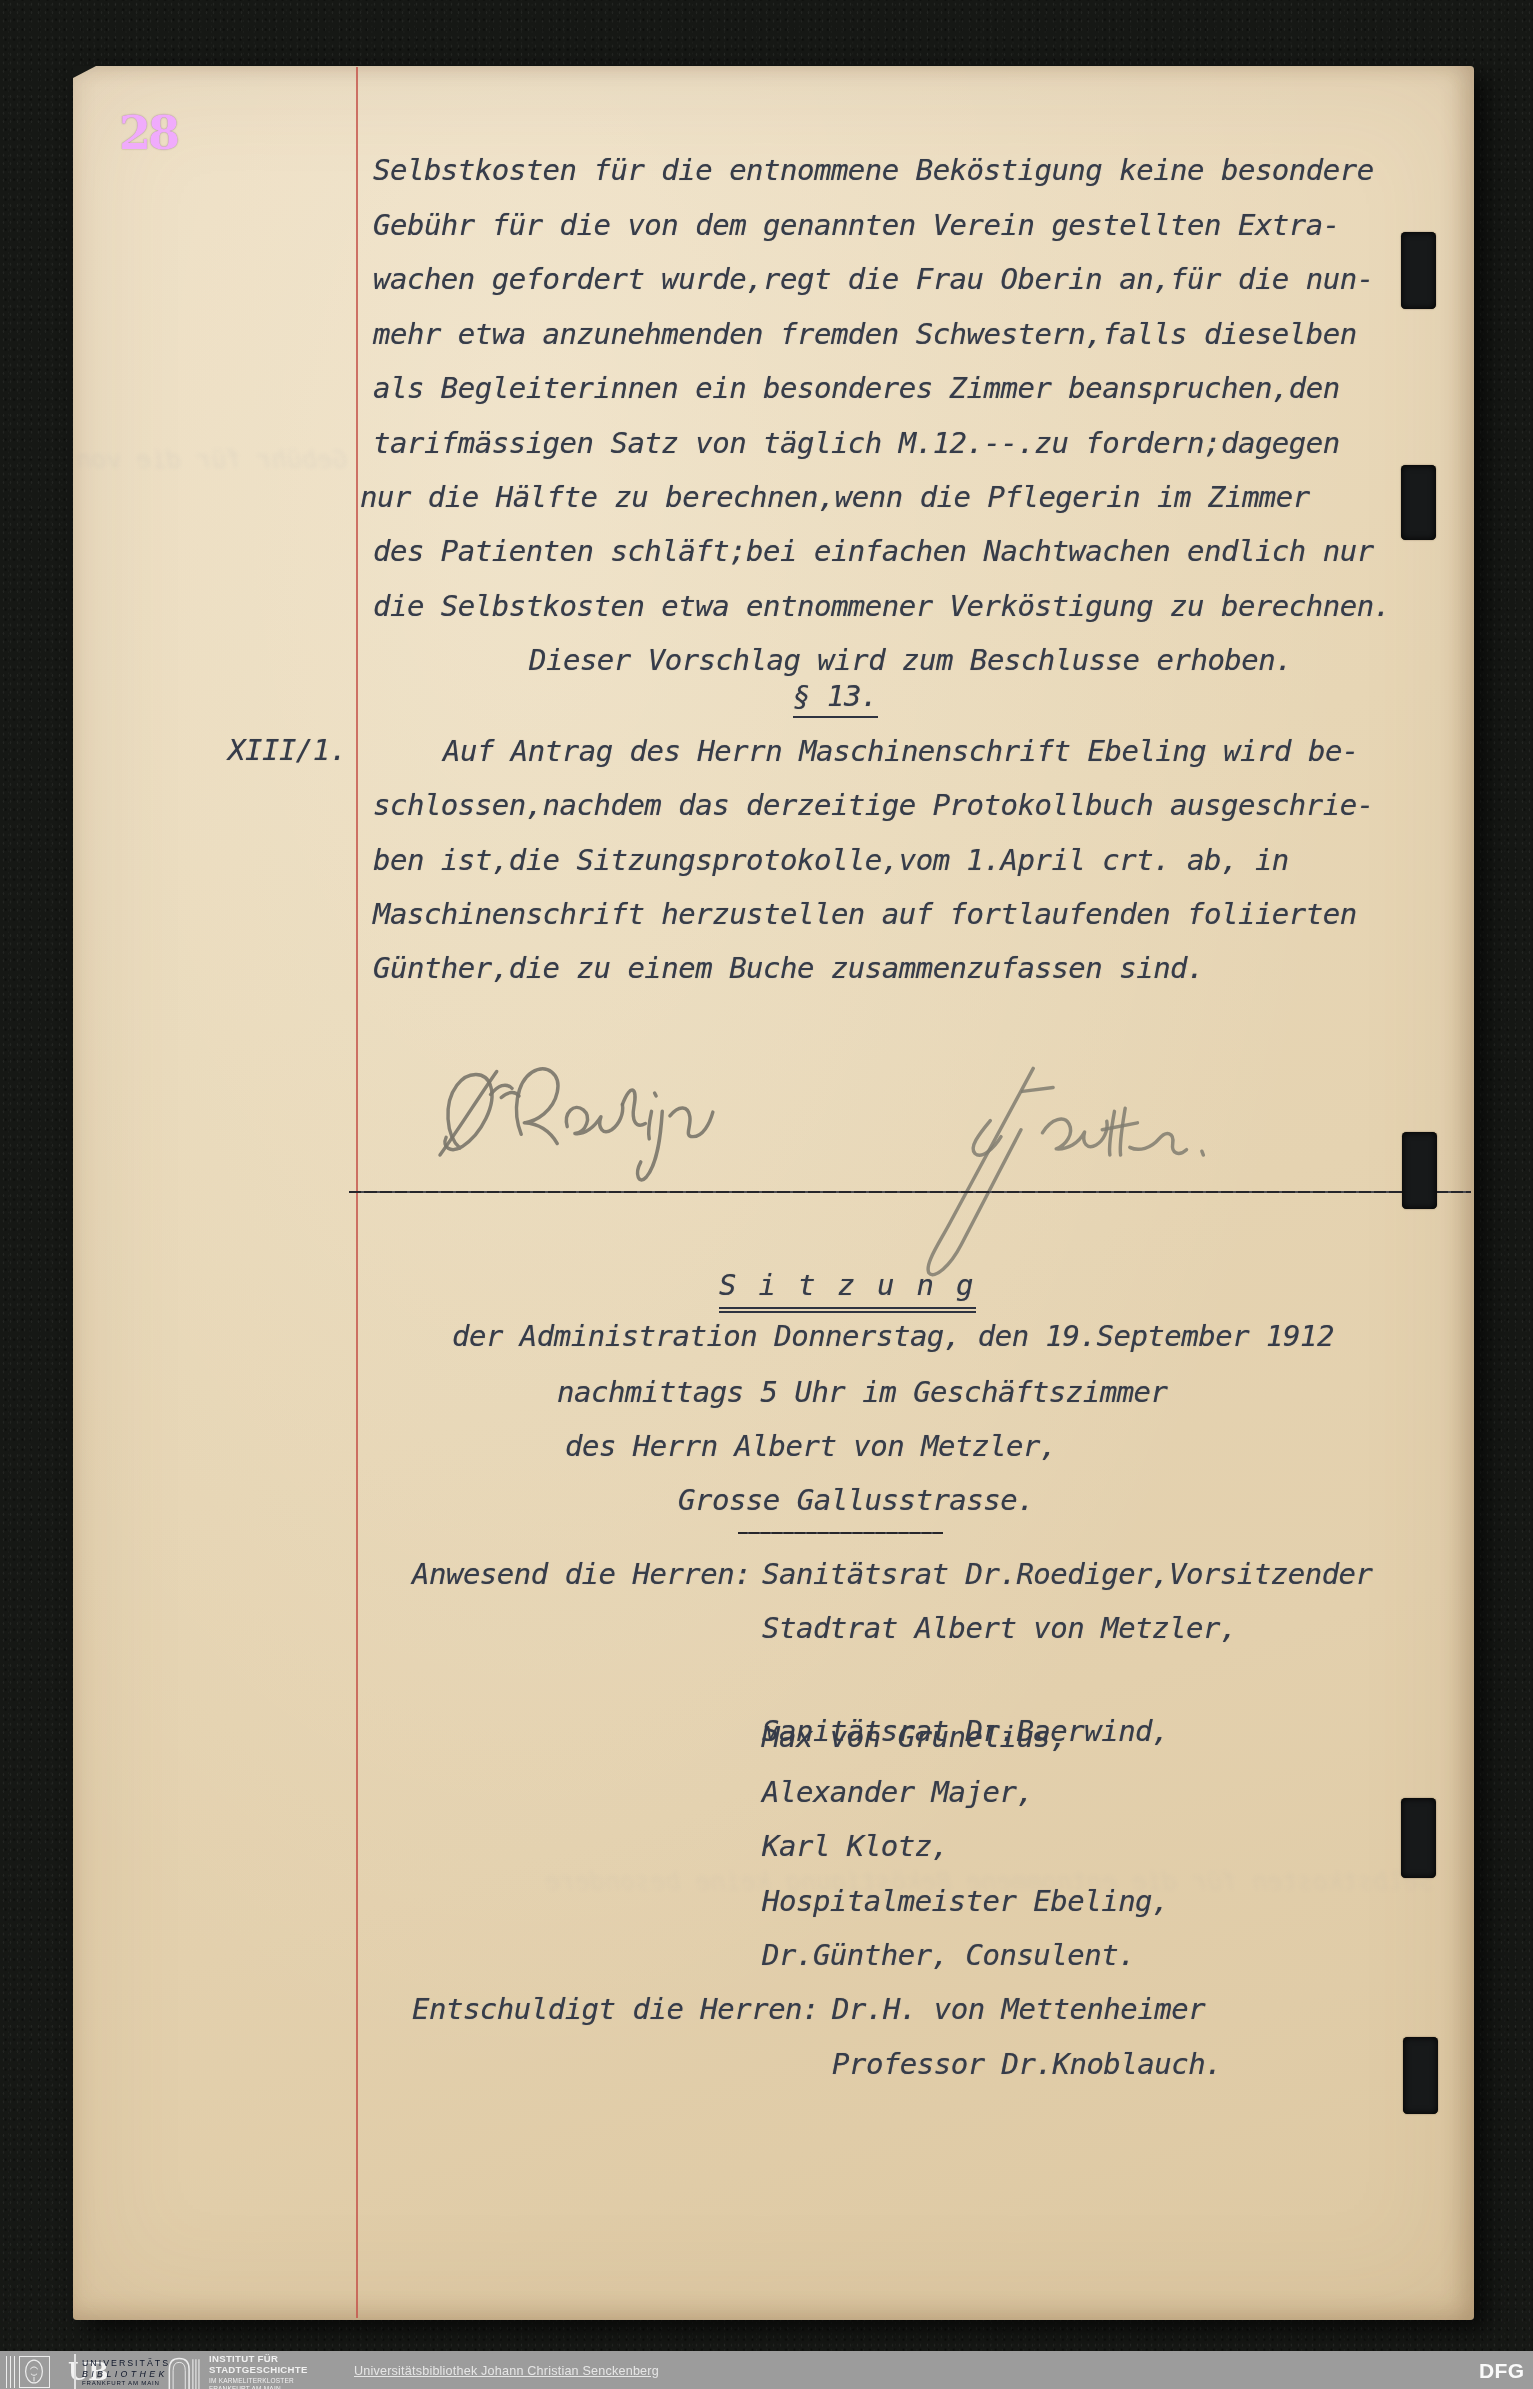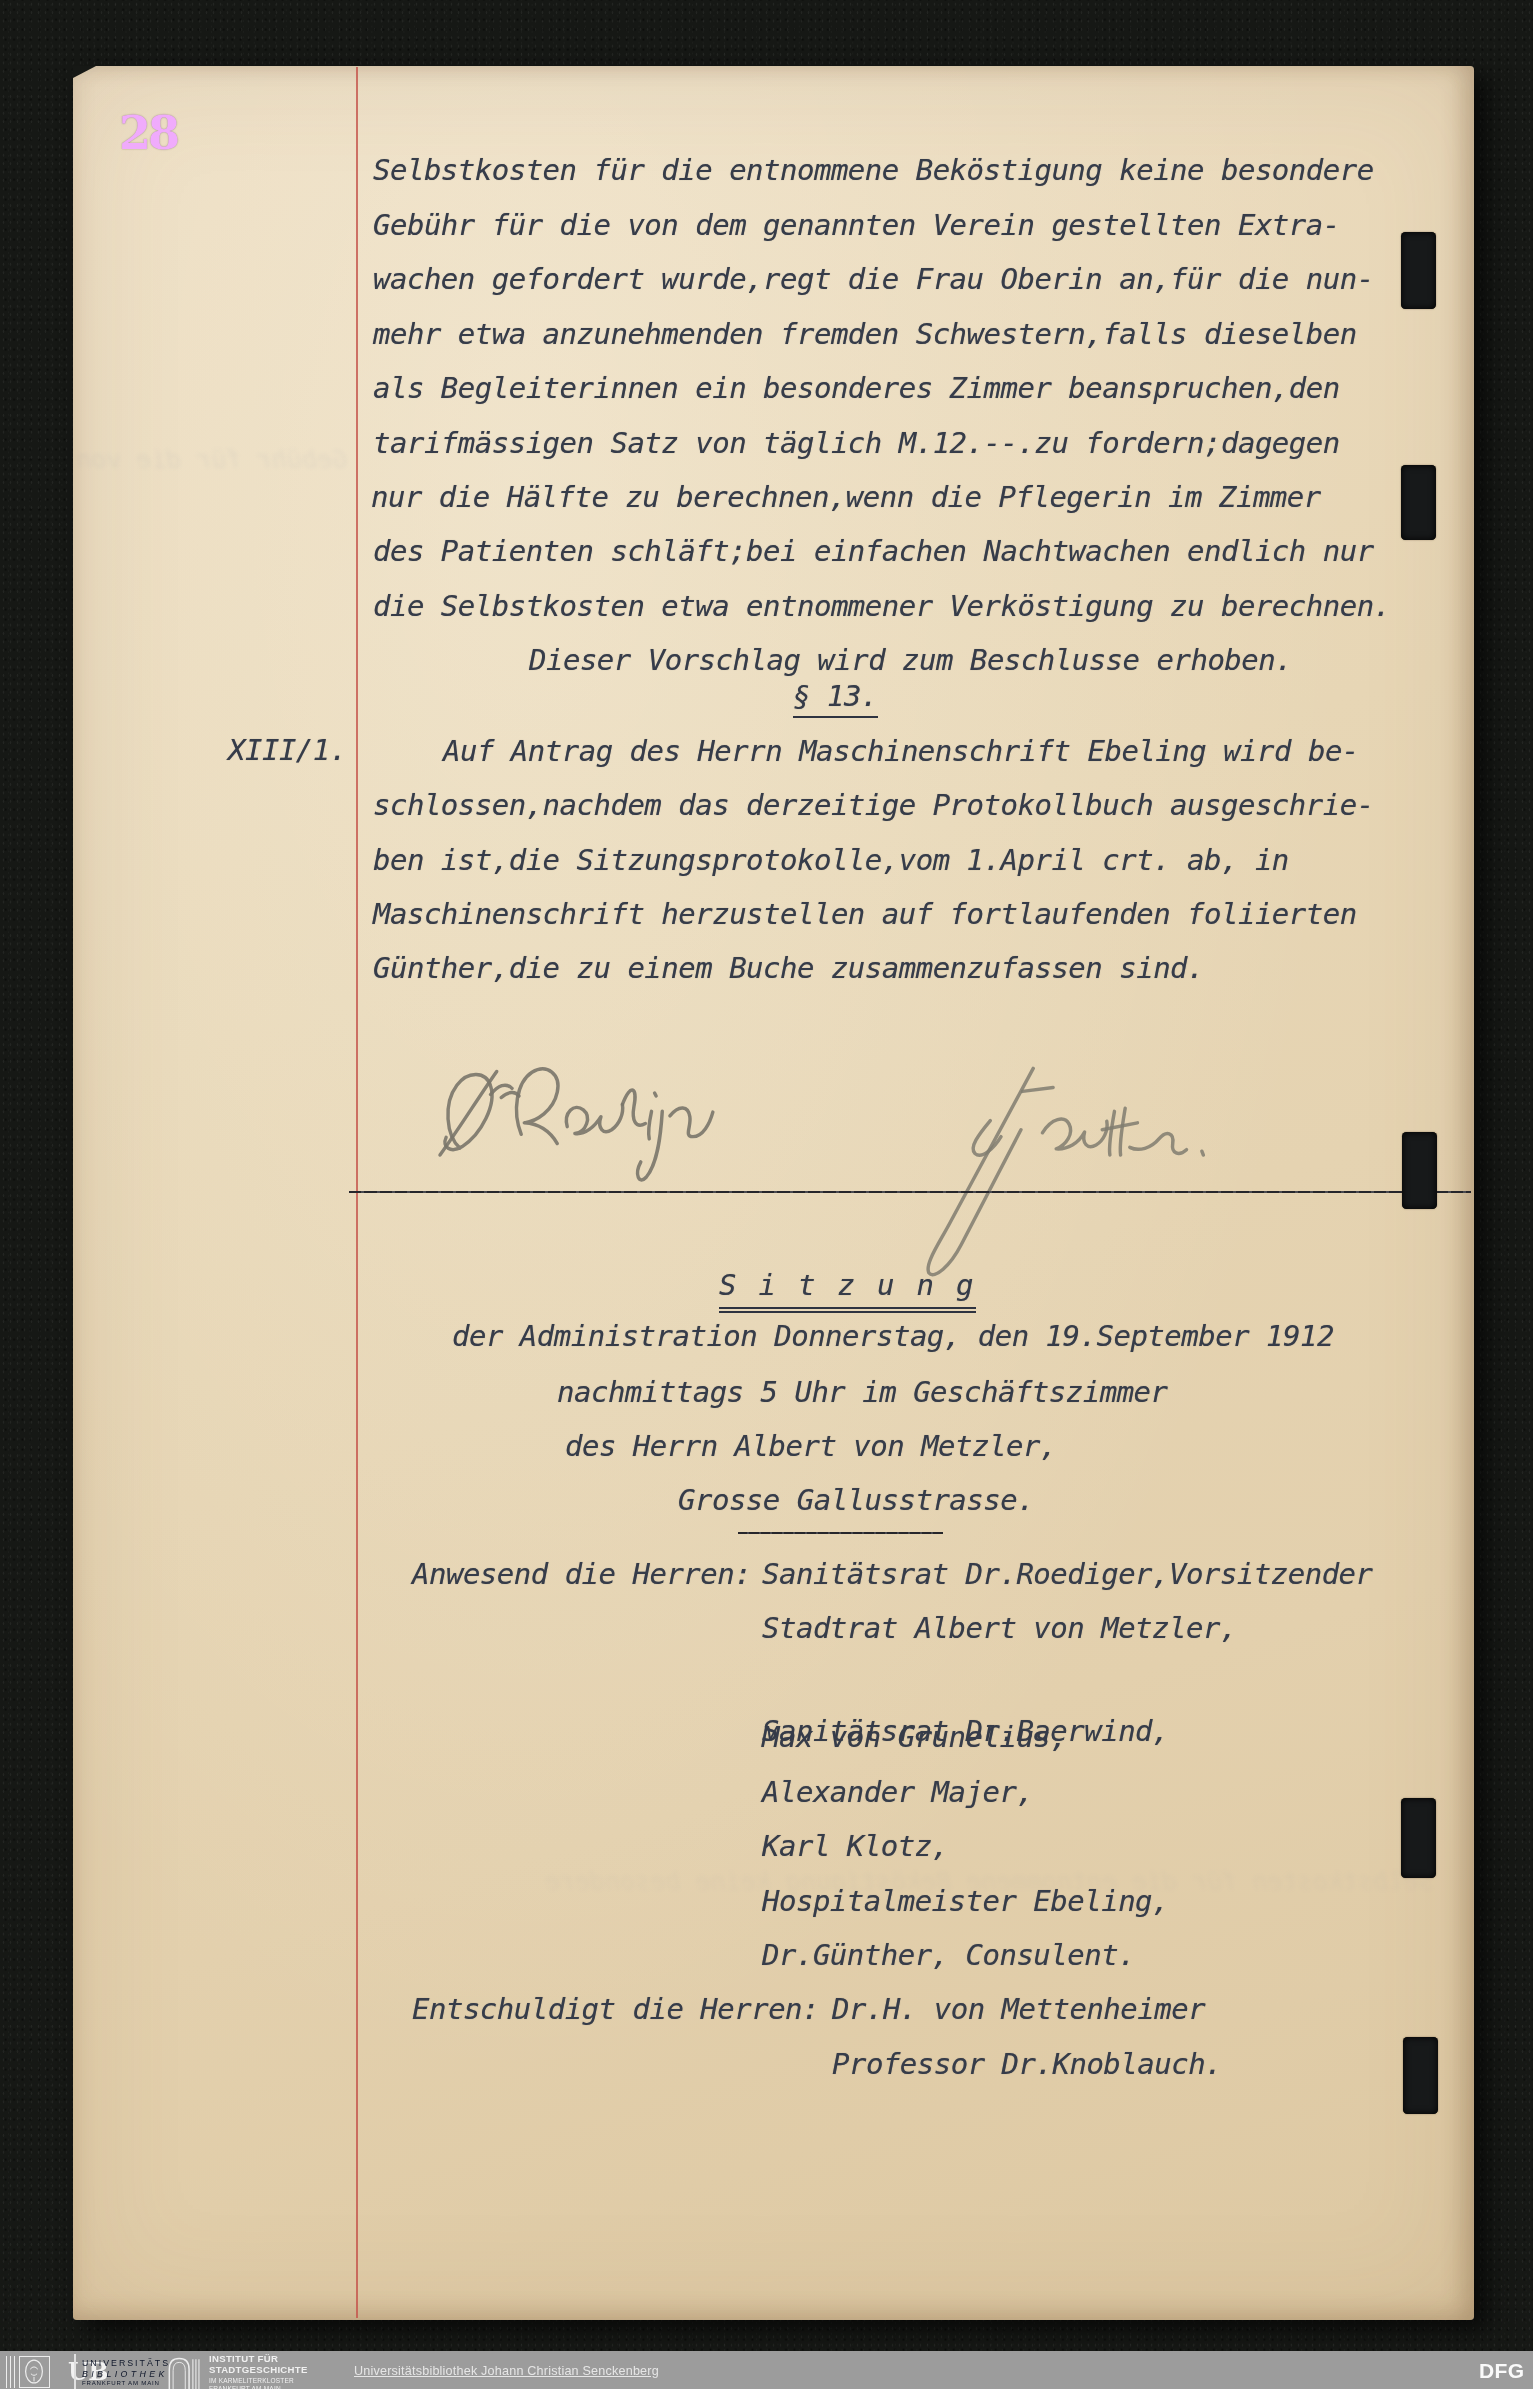--- a/index.html
+++ b/index.html
@@ -124,21 +124,21 @@
 </div>
 
 <div class="pagenum">28</div>
 
 <div class="t" style="left:373px;top:156px">Selbstkosten für die entnommene Beköstigung keine besondere</div>
 <div class="t" style="left:373px;top:211px">Gebühr für die von dem genannten Verein gestellten Extra-</div>
 <div class="t" style="left:373px;top:265px">wachen gefordert wurde,regt die Frau Oberin an,für die nun-</div>
 <div class="t" style="left:373px;top:320px">mehr etwa anzunehmenden fremden Schwestern,falls dieselben</div>
 <div class="t" style="left:373px;top:374px">als Begleiterinnen ein besonderes Zimmer beanspruchen,den</div>
 <div class="t" style="left:373px;top:429px">tarifmässigen Satz von täglich M.12.--.zu fordern;dagegen</div>
-<div class="t" style="left:371px;top:483px">nur die Hälfte zu berechnen,wenn die Pflegerin im Zimmer</div>
+<div class="t" style="left:360px;top:483px">nur die Hälfte zu berechnen,wenn die Pflegerin im Zimmer</div>
 <div class="t" style="left:373px;top:537px">des Patienten schläft;bei einfachen Nachtwachen endlich nur</div>
 <div class="t" style="left:373px;top:592px">die Selbstkosten etwa entnommener Verköstigung zu berechnen.</div>
 <div class="t" style="left:529px;top:646px">Dieser Vorschlag wird zum Beschlusse erhoben.</div>
 
 <div class="t" style="left:793px;top:682px"><span class="sec-underline">§ 13.</span></div>
 
 <div class="t" style="left:228px;top:736px">XIII/1.</div>
 
 <div class="t" style="left:443px;top:737px">Auf Antrag des Herrn Maschinenschrift Ebeling wird be-</div>
 <div class="t" style="left:373px;top:791px">schlossen,nachdem das derzeitige Protokollbuch ausgeschrie-</div>

